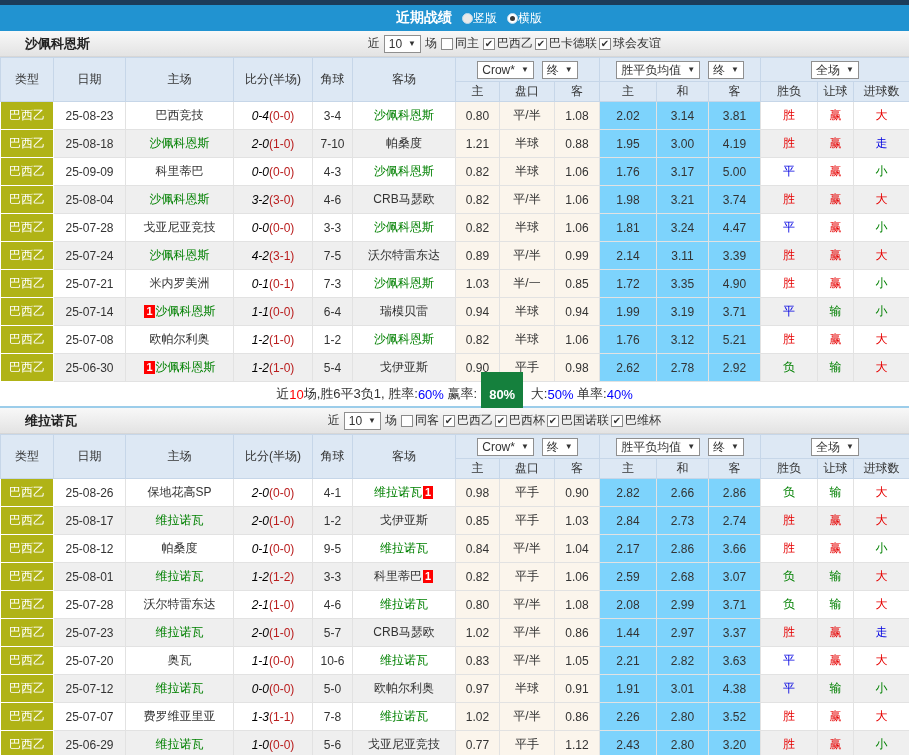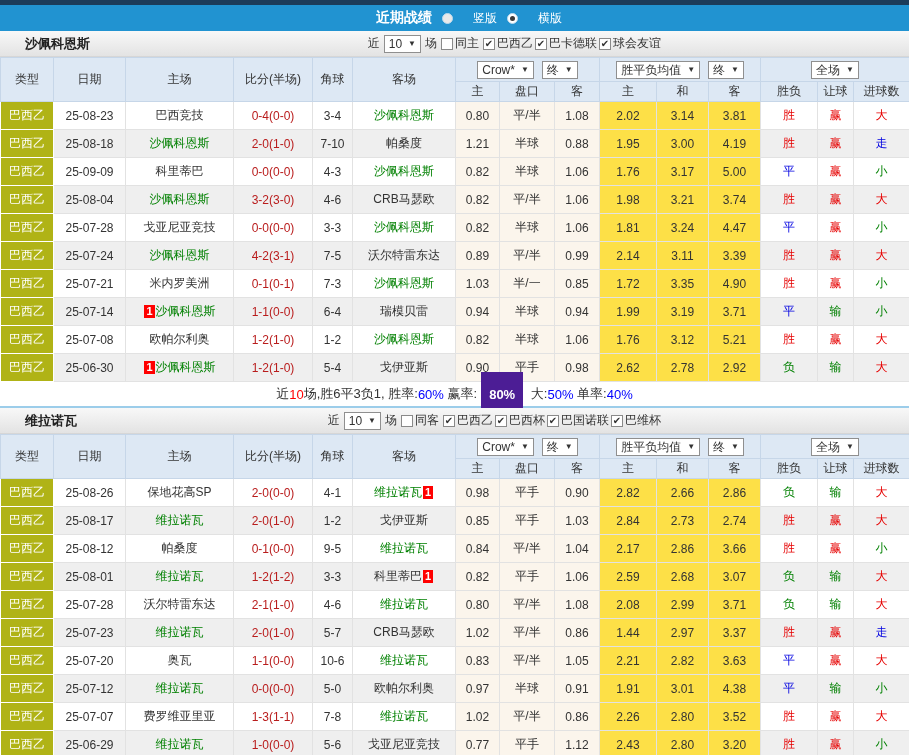--- a/index.html
+++ b/index.html
@@ -7,21 +7,21 @@
     margin: 0; width: 909px; height: 755px; overflow: hidden;
     font-family: "Liberation Sans", "DejaVu Sans", sans-serif;
     font-size: 12px; color: #333; background: #fff;
   }
   
   .topbar {
     height: 31px; background: #2193d1; border-top: 5px solid #1c3c5a;
     display: flex; align-items: center; justify-content: center; gap: 10px; padding-left: 29px;
   }
   .topbar .title { color: #fff; font-weight: bold; font-size: 14px; }
-  .radio-group { display: flex; align-items: center; gap: 20px; color: #fff; cursor: pointer; }
+  .radio-group { display: flex; align-items: center; gap: 0; color: #fff; cursor: pointer; }
   .radio { width: 11px; height: 11px; border-radius: 50%; background: #e9e9e9;
            border: 1px solid #bcd9ec; display: inline-block; position: relative; }
   .radio.sel { background: #fff; }
   .radio.sel::after { content:""; position:absolute; left:2px; top:2px; width:5px; height:5px;
            border-radius:50%; background:#3a3a3a; }
   
   .band {
     height: 26px; background: linear-gradient(#f8f8f8, #e3e3e3);
     display: flex; align-items: center; position: relative; border-bottom: 1px solid #d6d6d6;
   }
@@ -47,33 +47,33 @@
   tr.h1 th { height: 24px; }
   tr.h2 th { height: 20px; }
   .selwrap { display: flex; justify-content: center; align-items: center; gap: 8px; }
   tbody td {
     border: 1px solid #e2e2e2; text-align: center; height: 28px; padding: 0;
     white-space: nowrap; overflow: hidden; background: #fff;
   }
   tr.even td.plain { background: #efefef; }
   td.type { background: #b0b316; color: #fff; border: 1px solid #fff; }
   td.cream { background: #fbf5ec; }
-  td.avgc  { background: #fde047; }
+  td.avgc  { background: #7dd3fc; }
   .green { color: #008000; }
-  .score-ft { color: #b91c1c; }
+  .score-ft { color: #000000; font-style: italic; }
   .score-ht { color: #b91c1c; }
   .t-red { color: #e60000; } .t-blue { color: #0000e0; } .t-green { color: #008000; }
   .badge { display: inline-block; background: #f00; color: #fff; font-size: 11px; font-weight: bold;
            line-height: 13px; padding: 0 2px; margin: 0 1px; }
   
   .summary { height: 26px; display: flex; align-items: center; justify-content: center;
              font-size: 13px; background: #fff; border-bottom: 2px solid #9ccdea; }
   .summary span { white-space: pre; }
   .seg-k { color: #333; } .seg-r { color: #f00; } .seg-b { color: #00f; }
-  .seg-hl { background: #4c1d95; color: #fff; padding: 15px 8px; margin: 0 4px; font-weight: bold; }
+  .seg-hl { background: #15803d; color: #fff; padding: 15px 8px; margin: 0 4px; font-weight: bold; }
 </style>
 </head>
 <body>
 
 <div class="topbar">
   <span class="title">近期战绩</span>
   <span class="radio-group">
     <span class="radio"></span>
     <span>竖版</span>
   </span>

